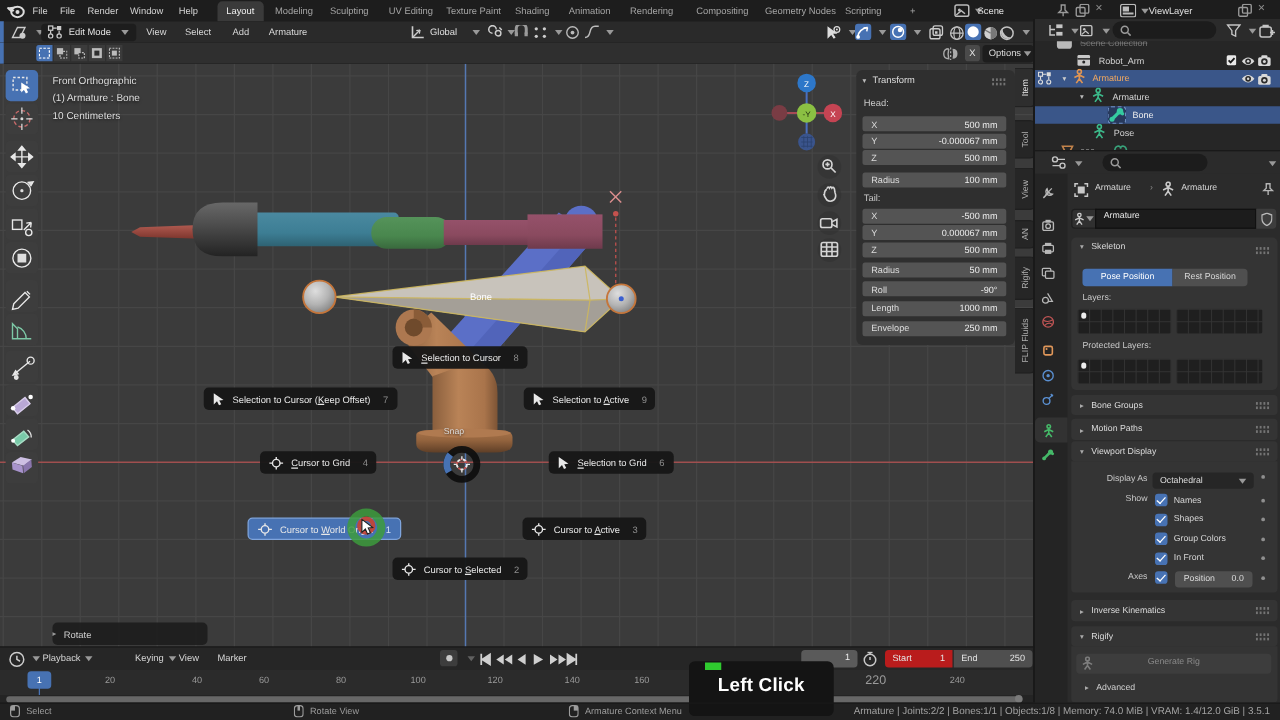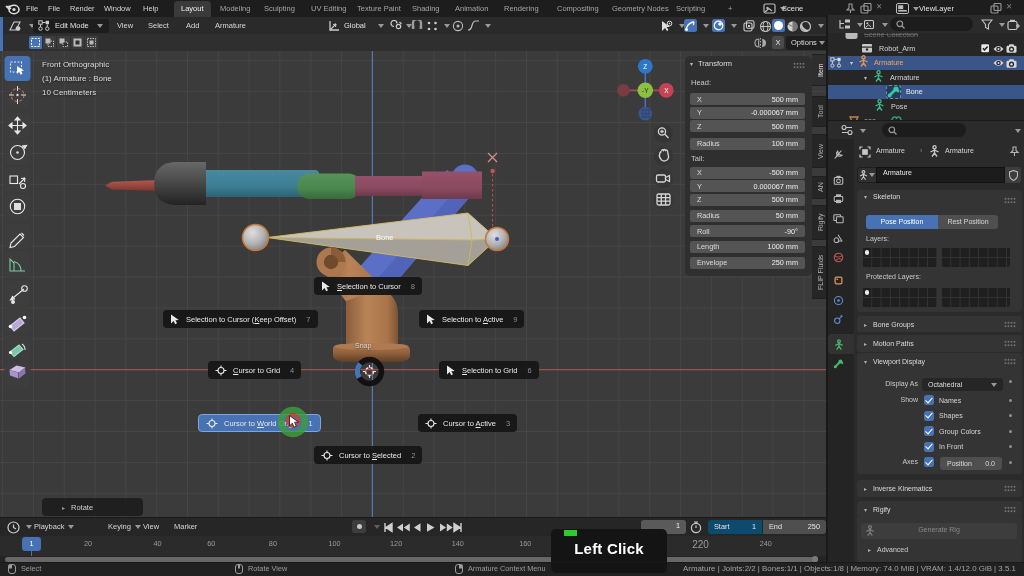--- a/index.html
+++ b/index.html
@@ -462,21 +462,21 @@
  <circle cx="18.5" cy="17.5" r="4" fill="none" stroke="#c4524e" stroke-width="1.5" stroke-dasharray="2 2.8" stroke-dashoffset="-2.4"></circle>
  <path d="M18.5 11 V13.5 M18.5 21.5 V24 M12 17.5 H14.5 M22.5 17.5 H25" stroke="#e8e8e8" stroke-width="1.1"></path>
 </svg>
 <svg class="abs" style="left:274px;top:403px" width="38" height="38" viewBox="0 0 38 38">
  <circle cx="19" cy="19" r="12" fill="none" stroke="#3d9b3d" stroke-width="6.5" opacity="0.85"></circle>
  <circle cx="19" cy="17.5" r="5.5" fill="none" stroke="#c34438" stroke-width="3.6" opacity="0.95"></circle>
 </svg>
 <svg class="abs" style="left:288px;top:415px" width="11" height="14" viewBox="0 0 11 14">
     <path d="M1.5 0.5 L1.5 11 L4.3 8.2 L6 12.2 L8.3 11.2 L6.6 7.3 L10.3 7 Z" fill="#fff" stroke="#222" stroke-width="0.9"></path>
   </svg>
-<div class="abs flex" style="left:42px;top:498px;width:101px;height:18px;background:rgba(29,29,29,.92);border-radius:4px;padding:0 20px;color:#cfcfcf"><span style="font-size:6px;margin-right:6px;color:#999">▸</span>Rotate</div>
+<div class="abs flex" style="left:42px;top:498px;width:124px;height:18px;background:rgba(29,29,29,.92);border-radius:4px;padding:0 0;color:#cfcfcf"><span style="font-size:6px;margin-right:6px;color:#999">▸</span>Rotate</div>
 
 <div class="abs" style="left:0;top:518px;width:828px;height:44px;background:#2b2b2b">
  <div class="abs" style="left:0;top:0;width:828px;height:17.5px;background:#262626"></div>
  <svg class="abs" style="left:7px;top:2.5px" width="13" height="13" viewBox="0 0 13 13">
       <circle cx="6.5" cy="6.5" r="5.5" fill="none" stroke="#ccc" stroke-width="1.2"></circle>
       <path d="M6.5 3.5 V6.5 L9 8" stroke="#ccc" stroke-width="1.2" fill="none"></path>
     </svg>
  <span class="caret abs" style="left:22px;top:7px"></span>
  <div class="abs flex" style="left:34px;top:0;height:17px;color:#d6d6d6">Playback<span class="caret"></span></div>
  <div class="abs flex" style="left:108px;top:0;height:17px;color:#d6d6d6">Keying<span class="caret"></span></div>
@@ -493,37 +493,37 @@
   <path d="M44 1.2 L51.5 5.5 L44 9.8 Z"></path>
   <path d="M57 5.5 L63 1.5 V9.5 Z M63.8 5.5 L69.8 1.5 V9.5 Z" transform="rotate(180 63.4 5.5)"></path>
   <path d="M78 1 V10 M77.2 5.5 L71 1.5 V9.5 Z" stroke="#cfcfcf" stroke-width="1.4"></path>
       </g>
  </svg>
  <div class="abs" style="left:641px;top:2px;width:45px;height:13.5px;background:#5a5a5a;border-radius:3px;color:#f0f0f0;font-size:7.3px;text-align:right;padding:1px 6px 0 0">1</div>
  <svg class="abs" style="left:690px;top:2.5px" width="12" height="13" viewBox="0 0 12 13">
       <circle cx="6" cy="7" r="4.6" fill="none" stroke="#c8c8c8" stroke-width="1.2"></circle>
       <path d="M6 4.5 V7 M4 1 h4 M6 1 v1.5" stroke="#c8c8c8" stroke-width="1.2"></path>
     </svg>
- <div class="abs flex" style="left:708px;top:2px;width:54px;height:13.5px;background:#0c4a6e;border-radius:3px 0 0 3px;color:#e4e4e4;font-size:7.3px;padding:0 6px;justify-content:space-between">
+ <div class="abs flex" style="left:708px;top:2px;width:54px;height:13.5px;background:#b91c1c;border-radius:3px 0 0 3px;color:#e4e4e4;font-size:7.3px;padding:0 6px;justify-content:space-between">
       <span>Start</span>
       <span>1</span>
     </div>
  <div class="abs flex" style="left:763px;top:2px;width:63px;height:13.5px;background:#4f4f4f;border-radius:0 3px 3px 0;color:#e4e4e4;font-size:7.3px;padding:0 6px;justify-content:space-between">
       <span>End</span>
       <span>250</span>
     </div>
  <div class="abs" style="left:0;top:17.5px;width:828px;height:20px;background:#2b2b2b">
       <div class="abs" style="left:76.039px;top:3px;width:24px;text-align:center;color:#9a9a9a;font-size:7.3px">20</div>
       <div class="abs" style="left:137.659px;top:3px;width:24px;text-align:right;color:#9a9a9a;font-size:7.3px">40</div>
       <div class="abs" style="left:199.279px;top:3px;width:24px;text-align:center;color:#9a9a9a;font-size:7.3px">60</div>
       <div class="abs" style="left:260.899px;top:3px;width:24px;text-align:center;color:#9a9a9a;font-size:7.3px">80</div>
       <div class="abs" style="left:322.519px;top:3px;width:24px;text-align:center;color:#9a9a9a;font-size:7.3px">100</div>
       <div class="abs" style="left:384.139px;top:3px;width:24px;text-align:center;color:#9a9a9a;font-size:7.3px">120</div>
       <div class="abs" style="left:445.759px;top:3px;width:24px;text-align:center;color:#9a9a9a;font-size:7.3px">140</div>
-      <div class="abs" style="left:507.379px;top:3px;width:24px;text-align:right;color:#9a9a9a;font-size:7.3px">160</div>
+      <div class="abs" style="left:507.379px;top:3px;width:24px;text-align:left;color:#9a9a9a;font-size:7.3px">160</div>
       <div class="abs" style="left:568.999px;top:3px;width:24px;text-align:center;color:#9a9a9a;font-size:7.3px">180</div>
       <div class="abs" style="left:630.619px;top:3px;width:24px;text-align:center;color:#9a9a9a;font-size:7.3px">200</div>
       <div class="abs" style="left:692.239px;top:3px;width:24px;text-align:left;color:#9a9a9a;font-size:10px">220</div>
       <div class="abs" style="left:753.859px;top:3px;width:24px;text-align:center;color:#9a9a9a;font-size:7.3px">240</div>
   <div class="abs" style="left:22px;top:1px;width:19px;height:14px;background:#4772b3;border-radius:3px;color:#fff;font-size:7.3px;text-align:center;line-height:14px">1</div>
   <div class="abs" style="left:30.5px;top:14px;width:1.5px;height:6px;background:#4772b3"></div>
  </div>
  <div class="abs" style="left:0;top:37.5px;width:828px;height:6.5px;background:#242424"></div>
     <div class="abs" style="left:5px;top:38.5px;width:813px;height:5px;background:#676767;border-radius:2.5px"></div>
  <circle class="abs" style="left:812px;top:38px;width:6px;height:6px;border-radius:50%;background:#7a7a7a;position:absolute"></circle>

